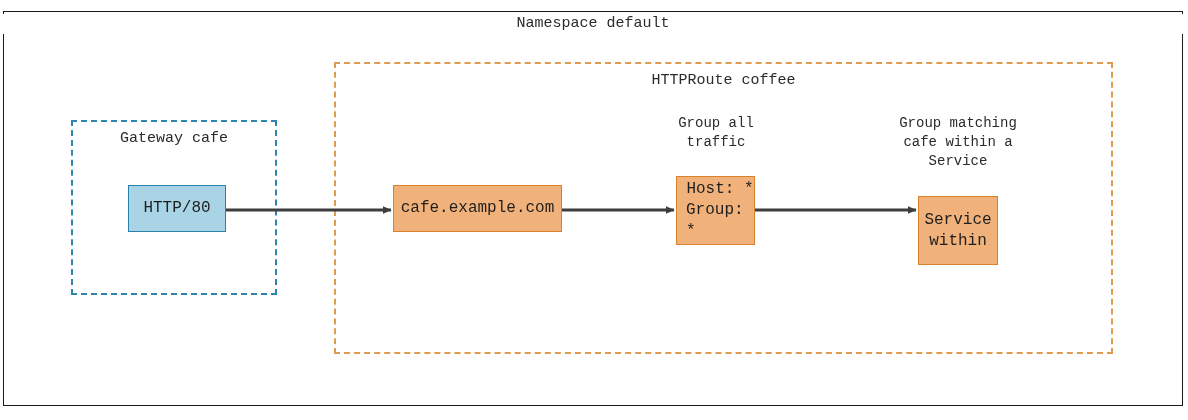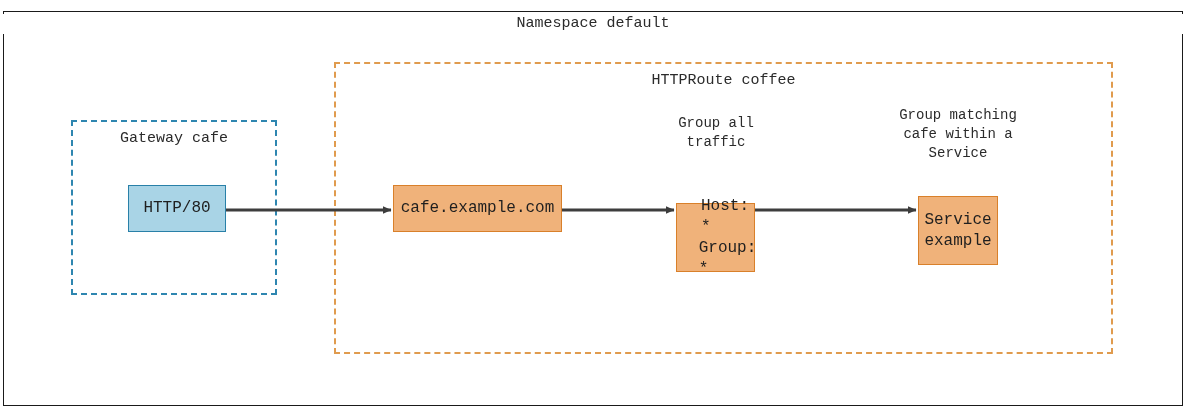--- a/index.html
+++ b/index.html
@@ -112,23 +112,22 @@
     top: 185px;
     width: 169px;
     height: 47px;
   }
   .node-match {
     left: 676px;
     top: 176px;
     width: 79px;
     height: 69px;
     justify-content: flex-start;
-    padding-left: 24px;
+    padding-left: 9px;
     text-align: left;
-    margin-top: 27px;
   }
   .node-service {
     left: 918px;
     top: 176px;
     width: 80px;
     height: 69px;
     margin-top: 20px;
   }
   .node-stack {
     display: flex;
@@ -144,21 +143,21 @@
     line-height: 19px;
     text-align: center;
   }
   .caption-match {
     left: 641px;
     top: 114px;
     width: 150px;
   }
   .caption-service {
     left: 873px;
-    top: 106px;
+    top: 114px;
     width: 170px;
   }
 
   
   .edge-layer {
     position: absolute;
     left: 0;
     top: 0;
     width: 1188px;
     height: 420px;
@@ -205,21 +204,21 @@
     <span>cafe.example.com</span>
   </div>
 
   <div class="node node-orange node-match node-stack">
     <span>Host: *</span>
     <span>Group: *</span>
   </div>
 
   <div class="node node-orange node-service node-stack">
     <span>Service</span>
-    <span>example</span>
+    <span>within</span>
   </div>
 
   <div class="caption caption-match">
     <div>Group all</div>
     <div>traffic</div>
   </div>
 
   <div class="caption caption-service">
     <div>Group matching</div>
     <div>cafe within a Service</div>

